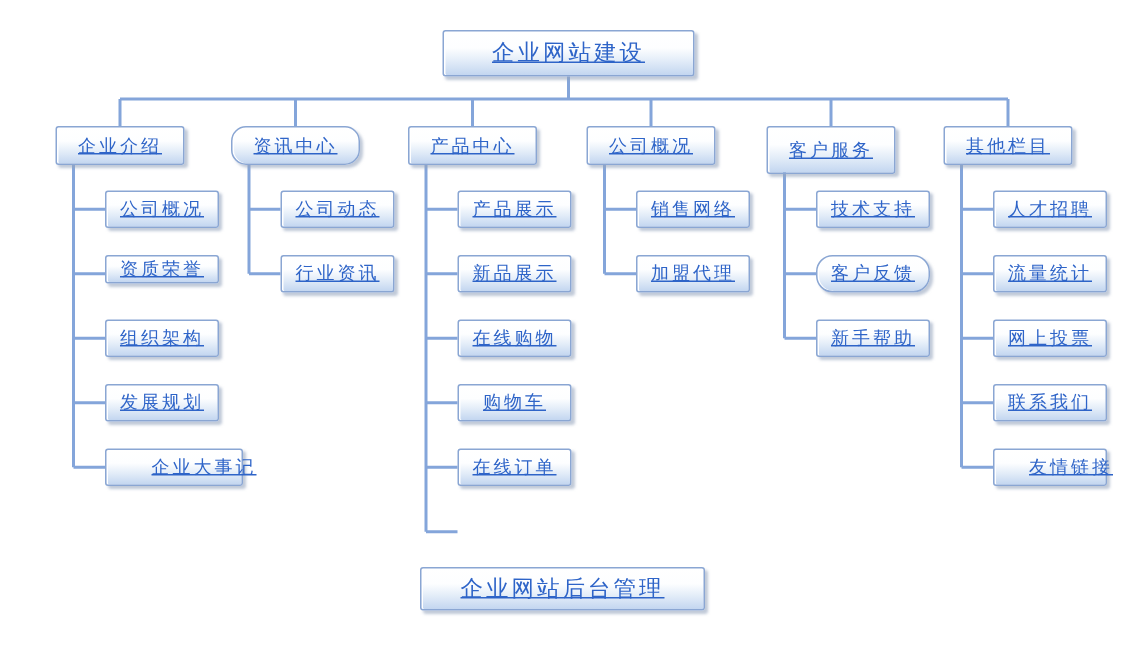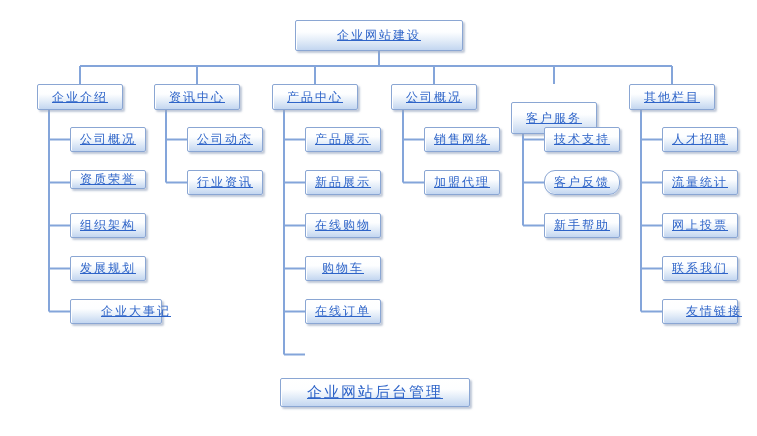--- a/index.html
+++ b/index.html
@@ -41,21 +41,21 @@
     cursor: pointer;
     white-space: nowrap;
   }
   .node .lbl {
     text-decoration: underline;
     letter-spacing: 2px;
   }
   .node.header, .node.child { font-size: 12px; }
   .node.root {
     left: 295px; top: 20px; width: 168px; height: 31px;
-    font-size: 12px;
+    font-size: 15px;
   }
   .node.footer {
     left: 280px; top: 378px; width: 190px; height: 29px;
     font-size: 15px;
   }
 </style>
 </head>
 <body>
 
 <div id="canvas" style="--bg: #ffffff; --box-border: #8aa6d3; --box-text: #2e64c8; --grad-top: #ffffff; --grad-bottom: #c3d6f0; --shadow: #96a5be99;">
@@ -78,21 +78,21 @@
     </div>
     <div class="node child" style="left: 70px; top: 213px; width: 76px; height: 25px;">
       <span class="lbl">组织架构</span>
     </div>
     <div class="node child" style="left: 70px; top: 256px; width: 76px; height: 25px;">
       <span class="lbl">发展规划</span>
     </div>
     <div class="node child" style="left: 70px; top: 299px; width: 92px; height: 25px; padding-left: 40px;">
       <span class="lbl">企业大事记</span>
     </div>
-    <div class="node header" style="left: 154px; top: 84px; width: 86px; height: 26px;">
+    <div class="node header" style="left: 154px; top: 84px; width: 86px; height: 26px; border-radius: 10px;">
       <span class="lbl">资讯中心</span>
     </div>
     <div class="node child" style="left: 187px; top: 127px; width: 76px; height: 25px;">
       <span class="lbl">公司动态</span>
     </div>
     <div class="node child" style="left: 187px; top: 170px; width: 76px; height: 25px;">
       <span class="lbl">行业资讯</span>
     </div>
     <div class="node header" style="left: 272px; top: 84px; width: 86px; height: 26px;">
       <span class="lbl">产品中心</span>
@@ -114,21 +114,21 @@
     </div>
     <div class="node header" style="left: 391px; top: 84px; width: 86px; height: 26px;">
       <span class="lbl">公司概况</span>
     </div>
     <div class="node child" style="left: 424px; top: 127px; width: 76px; height: 25px;">
       <span class="lbl">销售网络</span>
     </div>
     <div class="node child" style="left: 424px; top: 170px; width: 76px; height: 25px;">
       <span class="lbl">加盟代理</span>
     </div>
-    <div class="node header" style="left: 511px; top: 84px; width: 86px; height: 32px; margin-top: 18px;">
+    <div class="node header" style="left: 511px; top: 84px; width: 86px; height: 32px;">
       <span class="lbl">客户服务</span>
     </div>
     <div class="node child" style="left: 544px; top: 127px; width: 76px; height: 25px;">
       <span class="lbl">技术支持</span>
     </div>
     <div class="node child" style="left: 544px; top: 170px; width: 76px; height: 25px; border-radius: 11px;">
       <span class="lbl">客户反馈</span>
     </div>
     <div class="node child" style="left: 544px; top: 213px; width: 76px; height: 25px;">
       <span class="lbl">新手帮助</span>

